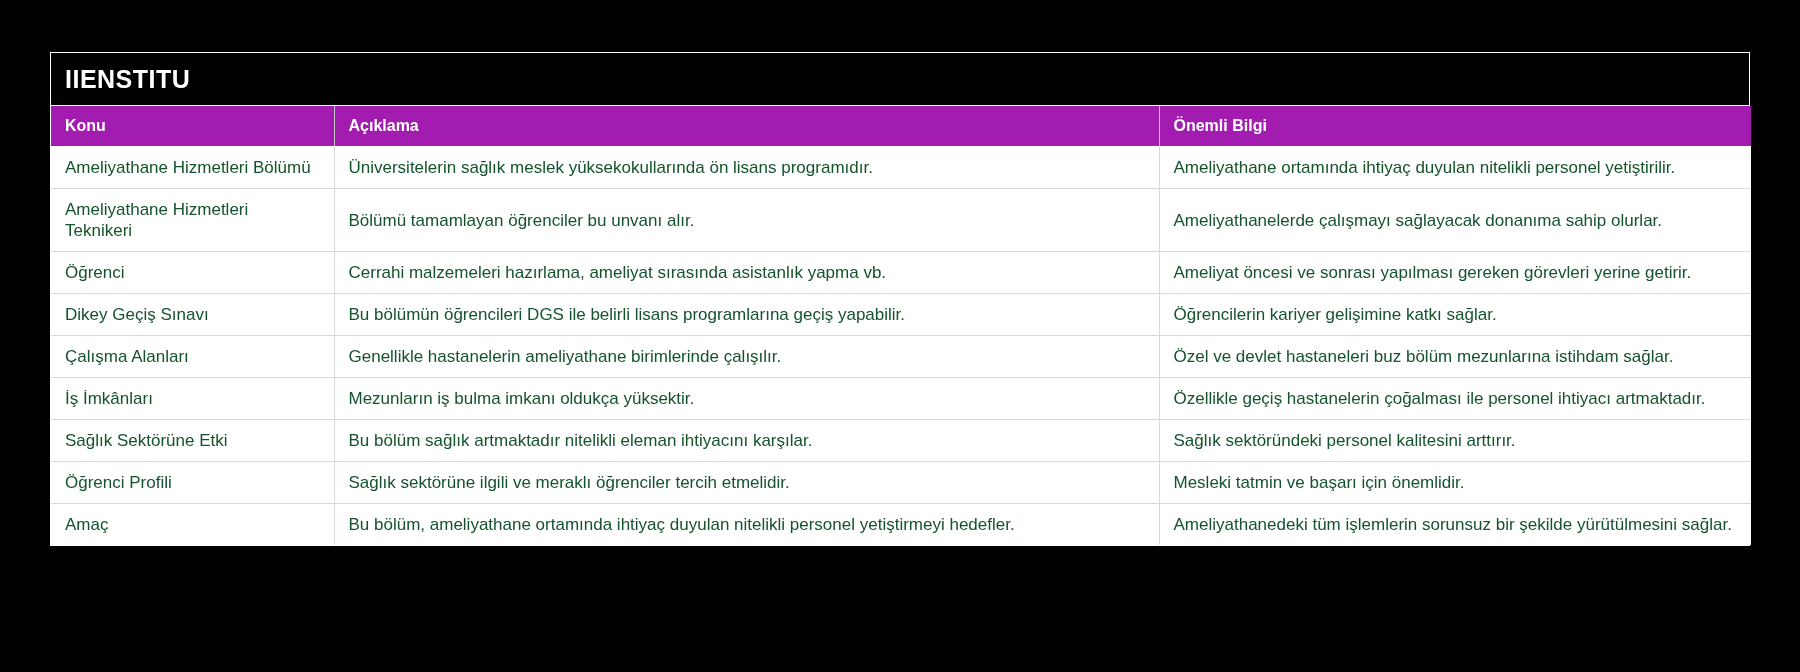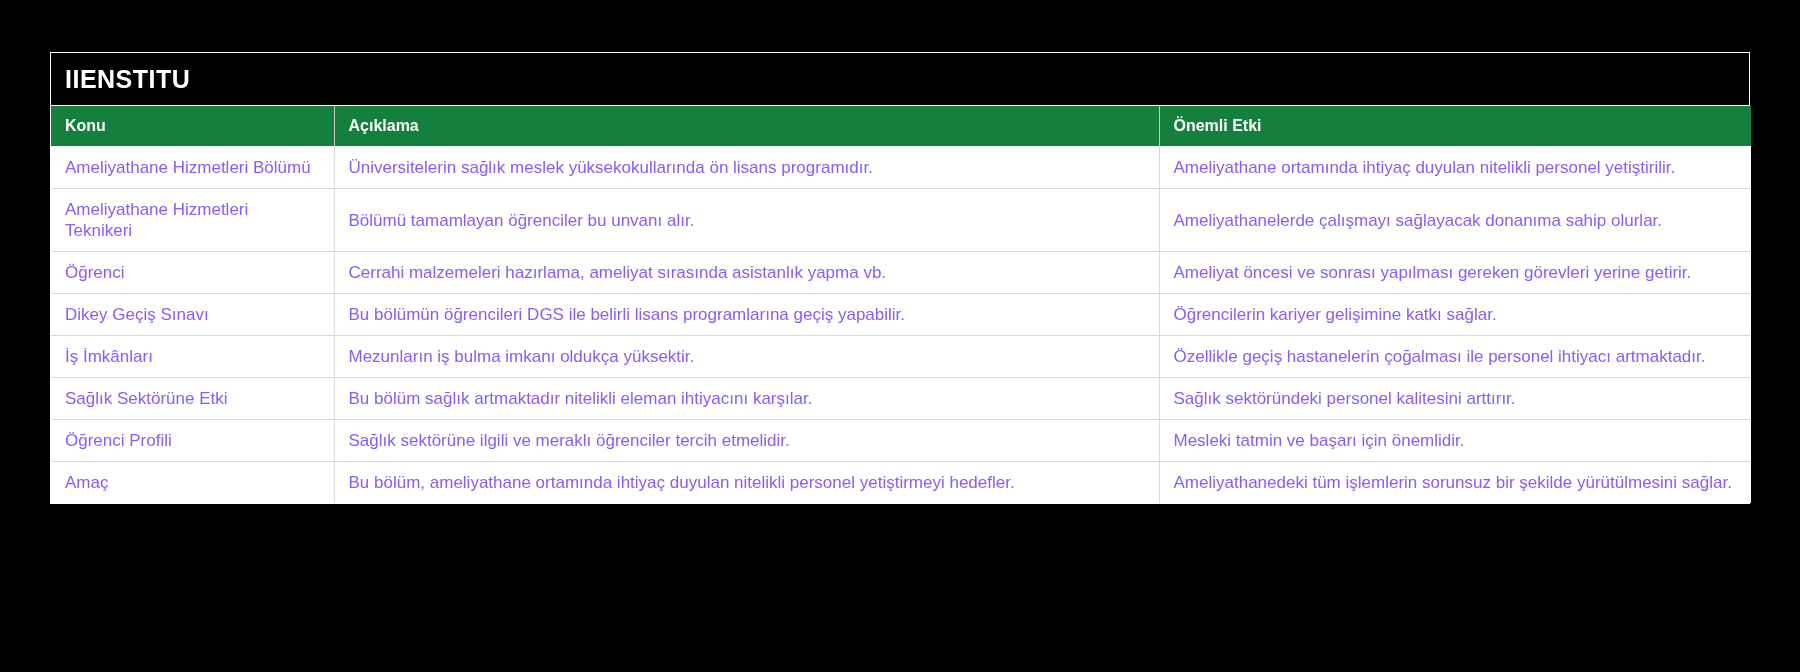--- a/index.html
+++ b/index.html
@@ -38,33 +38,33 @@
   }
   table.data-table {
     width: 100%;
     border-collapse: collapse;
     table-layout: fixed;
   }
   table.data-table col.c1 { width: 283px; }
   table.data-table col.c2 { width: 825px; }
   table.data-table col.c3 { width: 592px; }
   thead th {
-    background: #15803d;
+    background: #a21caf;
     color: #ffffff;
     text-align: left;
     font-size: 16px;
     font-weight: bold;
     padding: 11px 14px;
     border-left: 1px solid #c9c9c9;
     border-bottom: 1px solid #ffffff;
   }
   thead th:first-child { border-left: none; }
   tbody td {
     background: #ffffff;
-    color: #8b5cf6;
+    color: #14532d;
     font-size: 17px;
     line-height: 21px;
     vertical-align: middle;
     padding: 10px 14px;
     border-left: 1px solid #d9d9d9;
     border-top: 1px solid #d9d9d9;
   }
   tbody tr:first-child td { border-top: none; }
   tbody td:first-child { border-left: none; }
 </style>
@@ -77,21 +77,21 @@
     <table class="data-table">
       <colgroup>
           <col class="c1">
           <col class="c2">
           <col class="c3">
         </colgroup>
       <thead>
         <tr>
           <th>Konu</th>
           <th>Açıklama</th>
-          <th>Önemli Etki</th>
+          <th>Önemli Bilgi</th>
         </tr>
       </thead>
       <tbody>
         <tr>
           <td>Ameliyathane Hizmetleri Bölümü</td>
           <td>Üniversitelerin sağlık meslek yüksekokullarında ön lisans programıdır.</td>
           <td>Ameliyathane ortamında ihtiyaç duyulan nitelikli personel yetiştirilir.</td>
         </tr>
         <tr>
           <td>Ameliyathane Hizmetleri Teknikeri</td>
@@ -100,20 +100,25 @@
         </tr>
         <tr>
           <td>Öğrenci</td>
           <td>Cerrahi malzemeleri hazırlama, ameliyat sırasında asistanlık yapma vb.</td>
           <td>Ameliyat öncesi ve sonrası yapılması gereken görevleri yerine getirir.</td>
         </tr>
         <tr>
           <td>Dikey Geçiş Sınavı</td>
           <td>Bu bölümün öğrencileri DGS ile belirli lisans programlarına geçiş yapabilir.</td>
           <td>Öğrencilerin kariyer gelişimine katkı sağlar.</td>
+        </tr>
+        <tr>
+          <td>Çalışma Alanları</td>
+          <td>Genellikle hastanelerin ameliyathane birimlerinde çalışılır.</td>
+          <td>Özel ve devlet hastaneleri buz bölüm mezunlarına istihdam sağlar.</td>
         </tr>
         <tr>
           <td>İş İmkânları</td>
           <td>Mezunların iş bulma imkanı oldukça yüksektir.</td>
           <td>Özellikle geçiş hastanelerin çoğalması ile personel ihtiyacı artmaktadır.</td>
         </tr>
         <tr>
           <td>Sağlık Sektörüne Etki</td>
           <td>Bu bölüm sağlık artmaktadır nitelikli eleman ihtiyacını karşılar.</td>
           <td>Sağlık sektöründeki personel kalitesini arttırır.</td>

